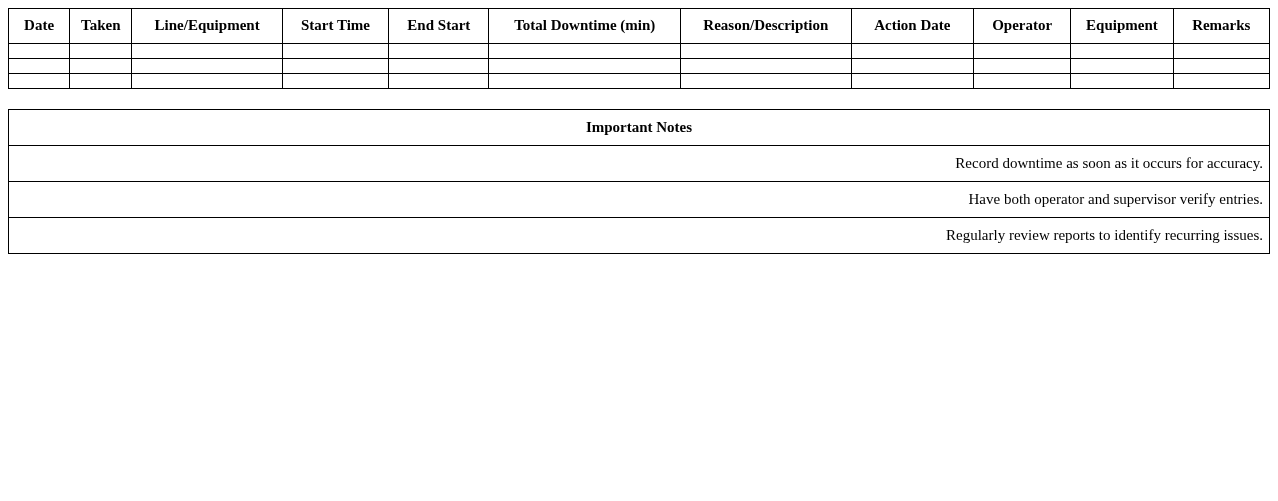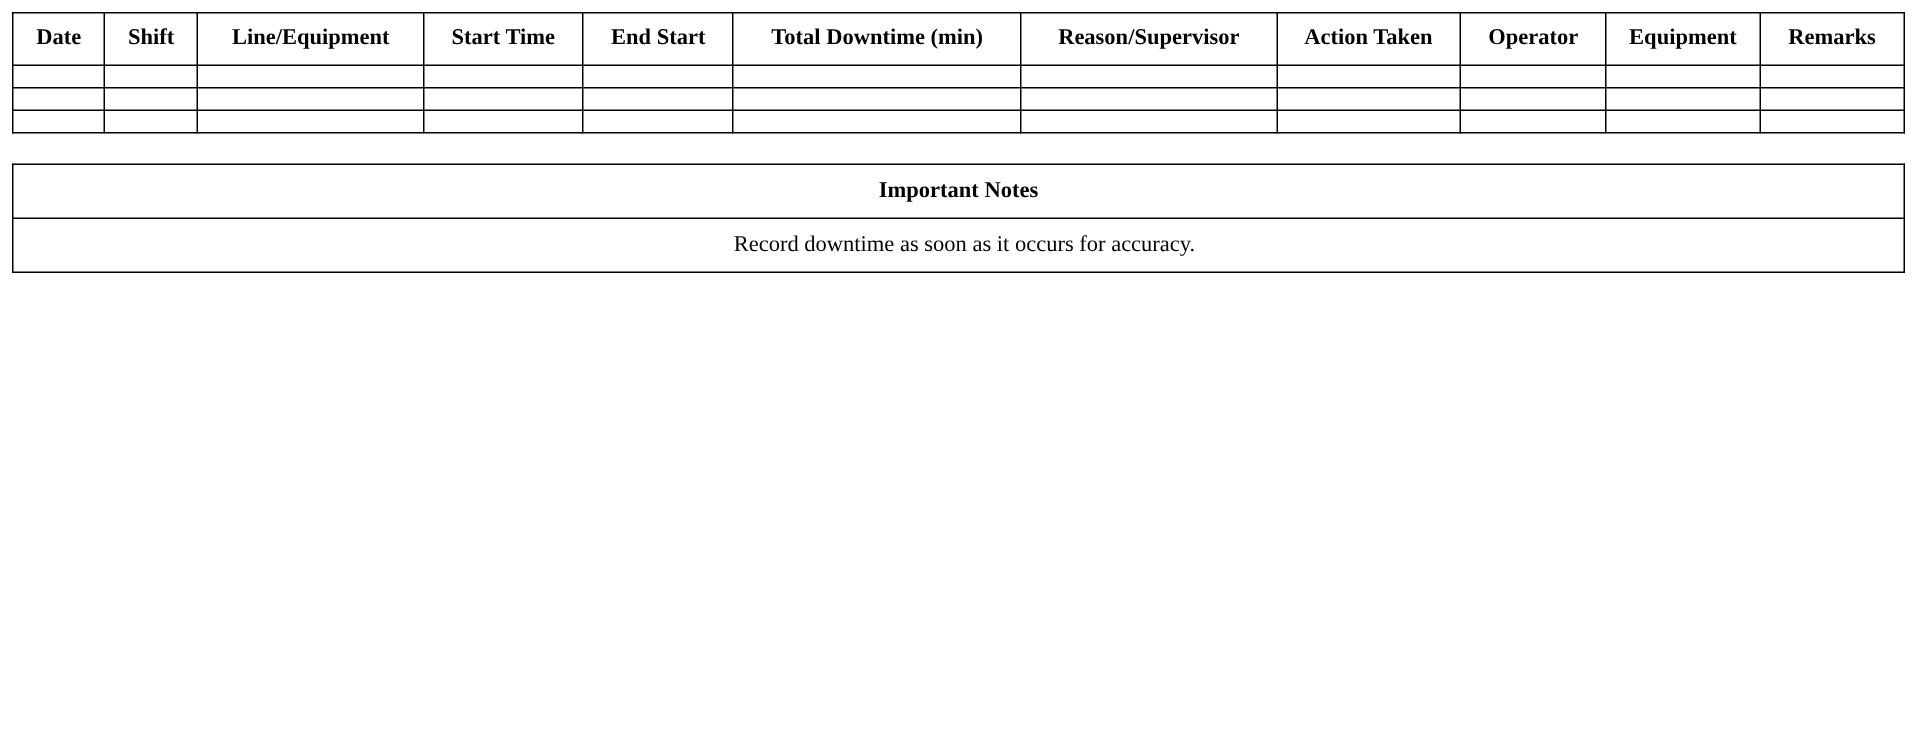--- a/index.html
+++ b/index.html
@@ -57,21 +57,21 @@
     font-size: 15px;
     line-height: 1.15;
   }
   table.notes th {
     font-weight: bold;
     text-align: center;
     padding: 6px 6px;
     height: 23px;
   }
   table.notes td {
-    text-align: center;
+    text-align: right;
     padding: 6px 6px 6px 14px;
     height: 23px;
   }
 </style>
 </head>
 <body>
 
 <div class="page">
 
   <table class="downtime-log">
@@ -84,27 +84,27 @@
       <col style="width:191px">
       <col style="width:170px">
       <col style="width:122px">
       <col style="width:97px">
       <col style="width:102px">
       <col style="width:96px">
     </colgroup>
     <thead>
       <tr>
         <th>Date</th>
-        <th>Shift</th>
+        <th>Taken</th>
         <th>Line/Equipment</th>
         <th>Start Time</th>
         <th>End Start</th>
         <th>Total Downtime (min)</th>
-        <th>Reason/Supervisor</th>
-        <th>Action Taken</th>
+        <th>Reason/Description</th>
+        <th>Action Date</th>
         <th>Operator</th>
         <th>Equipment</th>
         <th>Remarks</th>
       </tr>
     </thead>
     <tbody>
       <tr>
         <td class="entry-cell"></td>
         <td class="entry-cell"></td>
         <td class="entry-cell"></td>
@@ -151,16 +151,22 @@
   <table class="notes">
     <thead>
       <tr>
         <th>Important Notes</th>
       </tr>
     </thead>
     <tbody>
       <tr>
         <td>Record downtime as soon as it occurs for accuracy.</td>
       </tr>
+      <tr>
+        <td>Have both operator and supervisor verify entries.</td>
+      </tr>
+      <tr>
+        <td>Regularly review reports to identify recurring issues.</td>
+      </tr>
     </tbody>
   </table>
 
 </div>
 
 </body></html>

